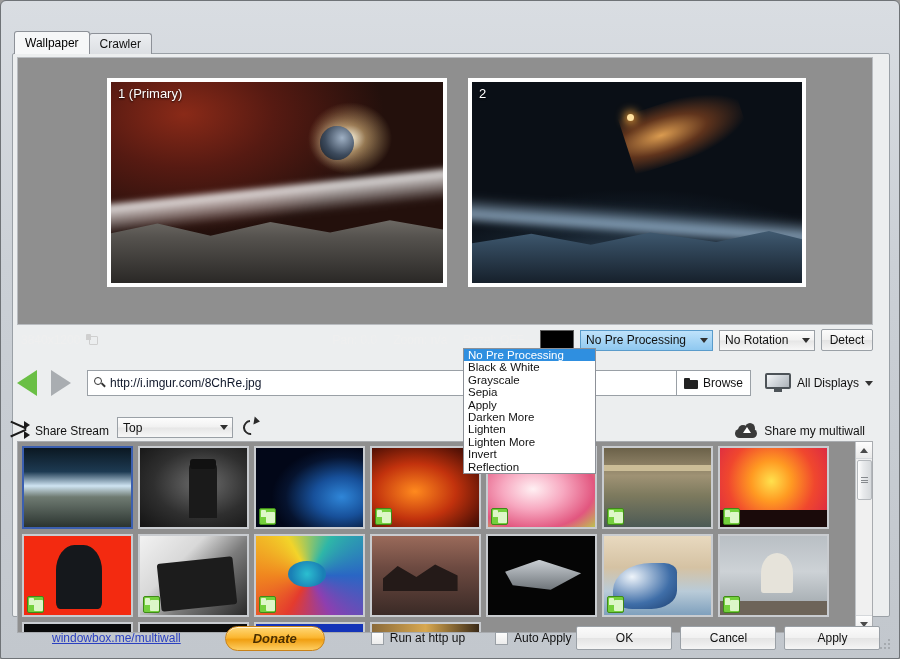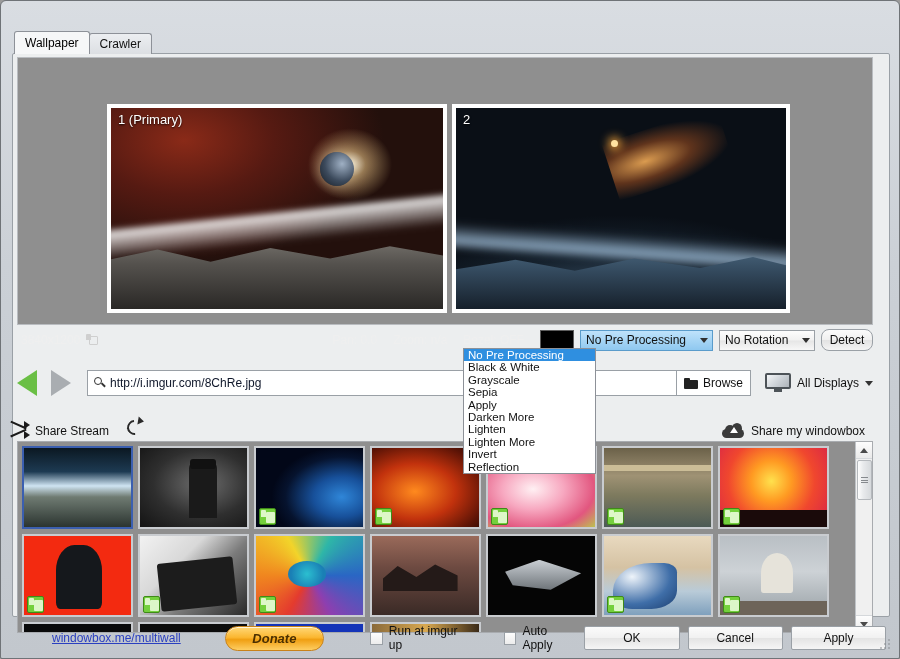--- a/index.html
+++ b/index.html
@@ -107,21 +107,21 @@
 
   
   .preview-wrap {
     position: absolute; left: 11px; top: 27px;
     width: 856px; height: 268px;
     background: #8f8f8f;
     border: 1px solid #b9bcc0;
   }
   .monitors {
     position: absolute; left: 89px; top: 20px;
-    display: flex; gap: 5px; margin-top: 26px;
+    display: flex; gap: 21px;
   }
   .monitor {
     border: 4px solid #ffffff;
     position: relative;
     overflow: hidden;
   }
   .monitor.m1 { width: 340px; height: 209px; }
   .monitor.m2 { width: 338px; height: 209px; }
   .mon-label {
     position: absolute; left: 7px; top: 4px;
@@ -221,21 +221,21 @@
     border-right: 4px solid transparent;
     border-top: 5px solid #303030;
   }
   .combo.sel {
     background: linear-gradient(to bottom, #bfe2fb 0%, #a6d5f5 50%, #8fc8f0 100%);
     border-color: #5a9ccb;
   }
 
   .btn {
     height: 22px; padding: 3px 10px;
-    border: 1px solid #9aa0a6; border-radius: 8px;
+    border: 1px solid #9aa0a6; border-radius: 2px;
     background: linear-gradient(to bottom, #fbfbfb 0%, #f0f0f0 48%, #e3e3e3 52%, #f4f4f4 100%);
     font-size: 12px; color: #111;
     display: flex; align-items: center; justify-content: center;
   }
 
   
   .dropdown {
     position: absolute;
     left: 457px; top: 318px;
     width: 133px;
@@ -579,32 +579,38 @@
     </div>
 
     <div class="sharerow">
       <div class="shuffle">
         <div class="l1"></div>
           <div class="l2"></div>
           <div class="a1"></div>
           <div class="a2"></div>
       </div>
       <div class="share-label">Share Stream</div>
+      <div class="combo" style="width:116px;">
+        <span>Top</span>
+        <span class="arrow">
+            <span class="caret"></span>
+          </span>
+      </div>
       <div class="refresh">
           <div class="ring"></div>
           <div class="arw"></div>
         </div>
       <div class="sharewp">
         <span class="cloud">
             <span class="c1"></span>
             <span class="c2"></span>
             <span class="c3"></span>
             <span class="up"></span>
           </span>
-        <span>Share my windowbox</span>
+        <span>Share my multiwall</span>
       </div>
     </div>
 
     <div class="gridwrap">
       <div class="grid">
 
         <div class="thumb selected" style="background:linear-gradient(to bottom,#0b1822 0%,#1d3a52 30%,#cfe4f2 48%,#6f7b72 62%,#2b3430 100%)"></div>
 
         <div class="thumb" style="background:radial-gradient(ellipse at 58% 45%,#6e6e6e 0%,#2f2f2f 55%,#131313 100%)">
           <div style="position:absolute;left:46%;top:18%;width:28px;height:56px;background:#1a1a1a;border-radius:6px 6px 0 0"></div>
@@ -731,21 +737,21 @@
 
 
     <div class="bottom">
       <div class="weblink">windowbox.me/multiwall</div>
       <div class="donate">
         <span>Donate</span>
       </div>
 
       <div class="chk" style="margin-left:46px;">
         <span class="chkbox"></span>
-        <span>Run at imgur up</span>
+        <span>Run at http up</span>
       </div>
       <div class="chk" style="margin-left:30px;">
         <span class="chkbox"></span>
         <span>Auto Apply</span>
       </div>
 
       <div class="dlgbtn" style="margin-left:5px;">
         <span>OK</span>
       </div>
       <div class="dlgbtn" style="margin-left:8px;">

